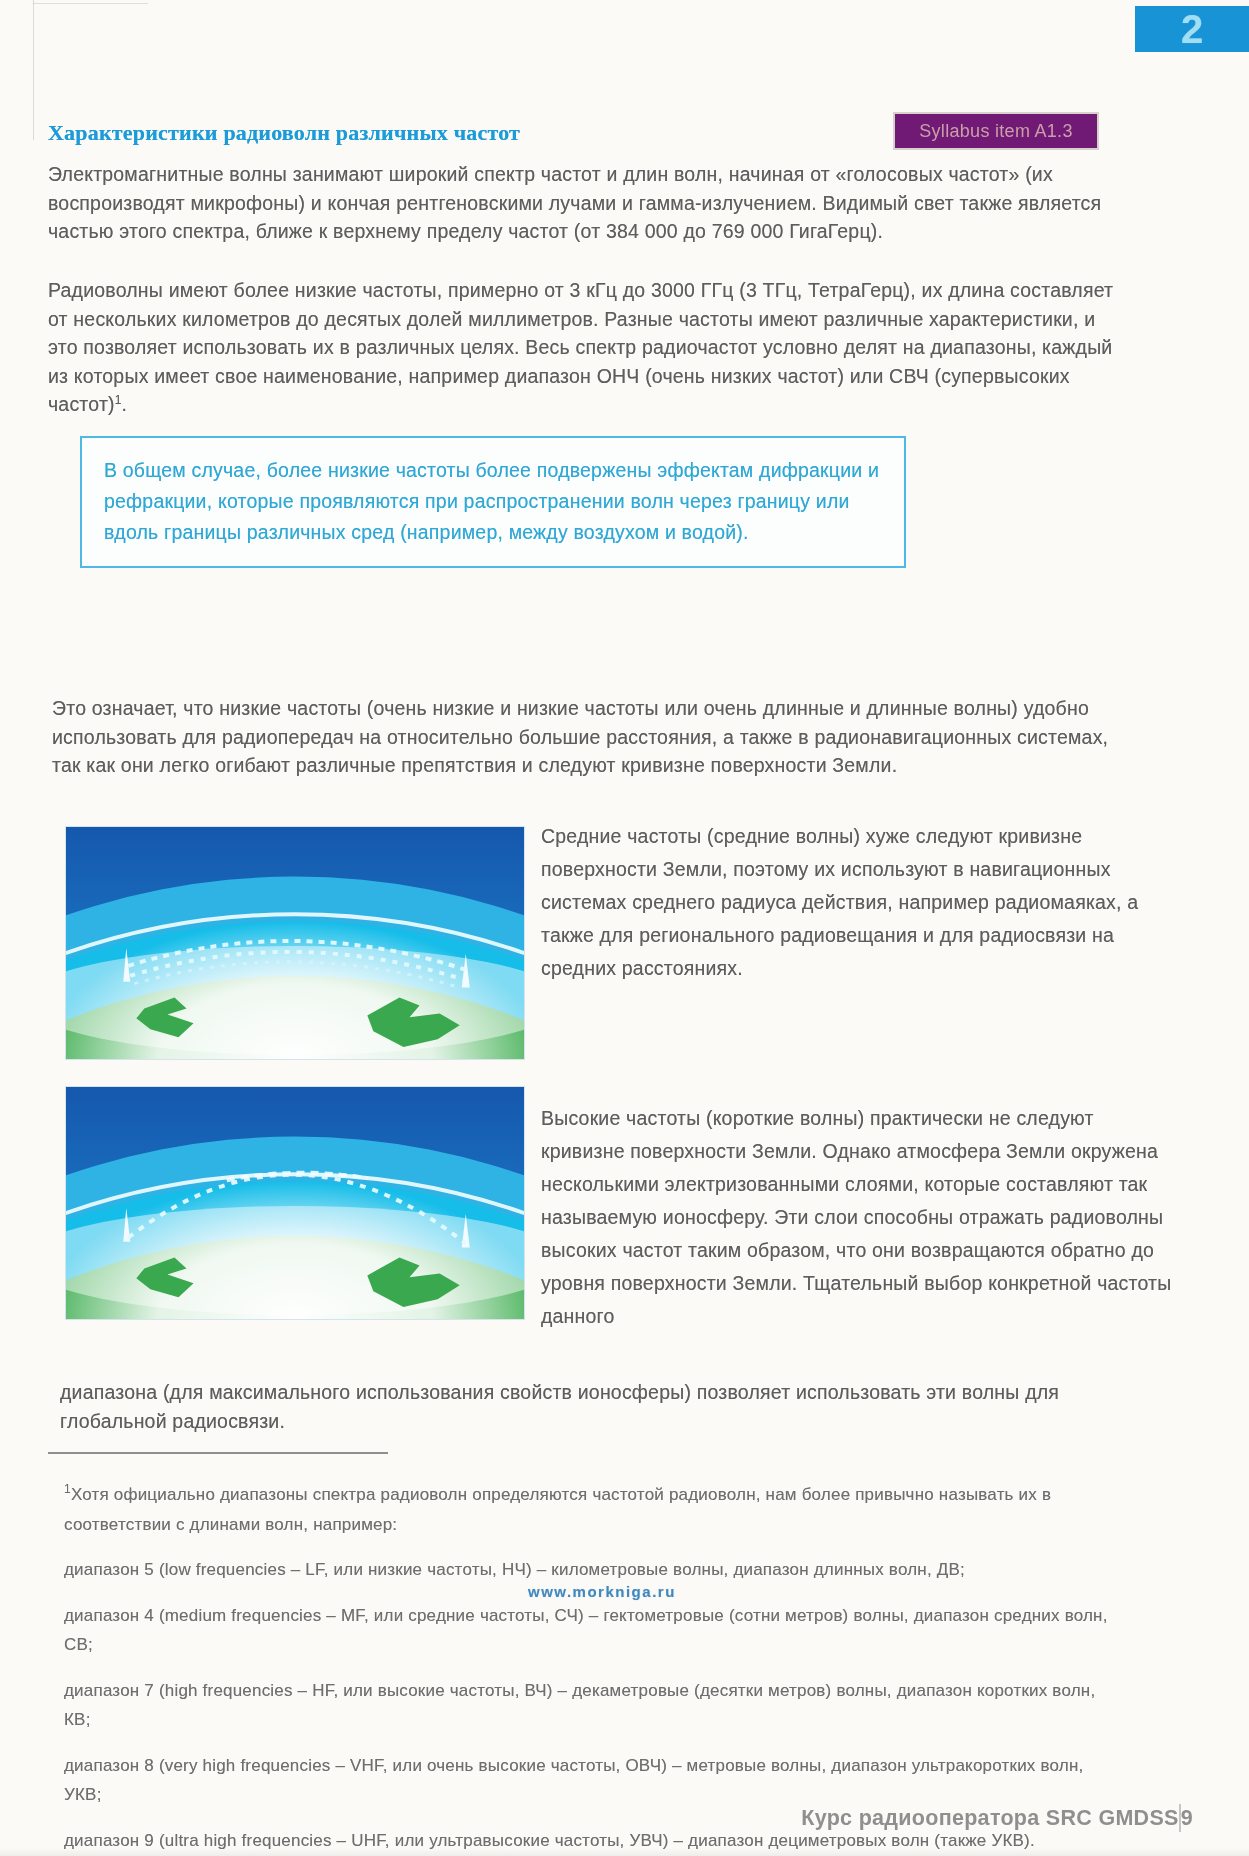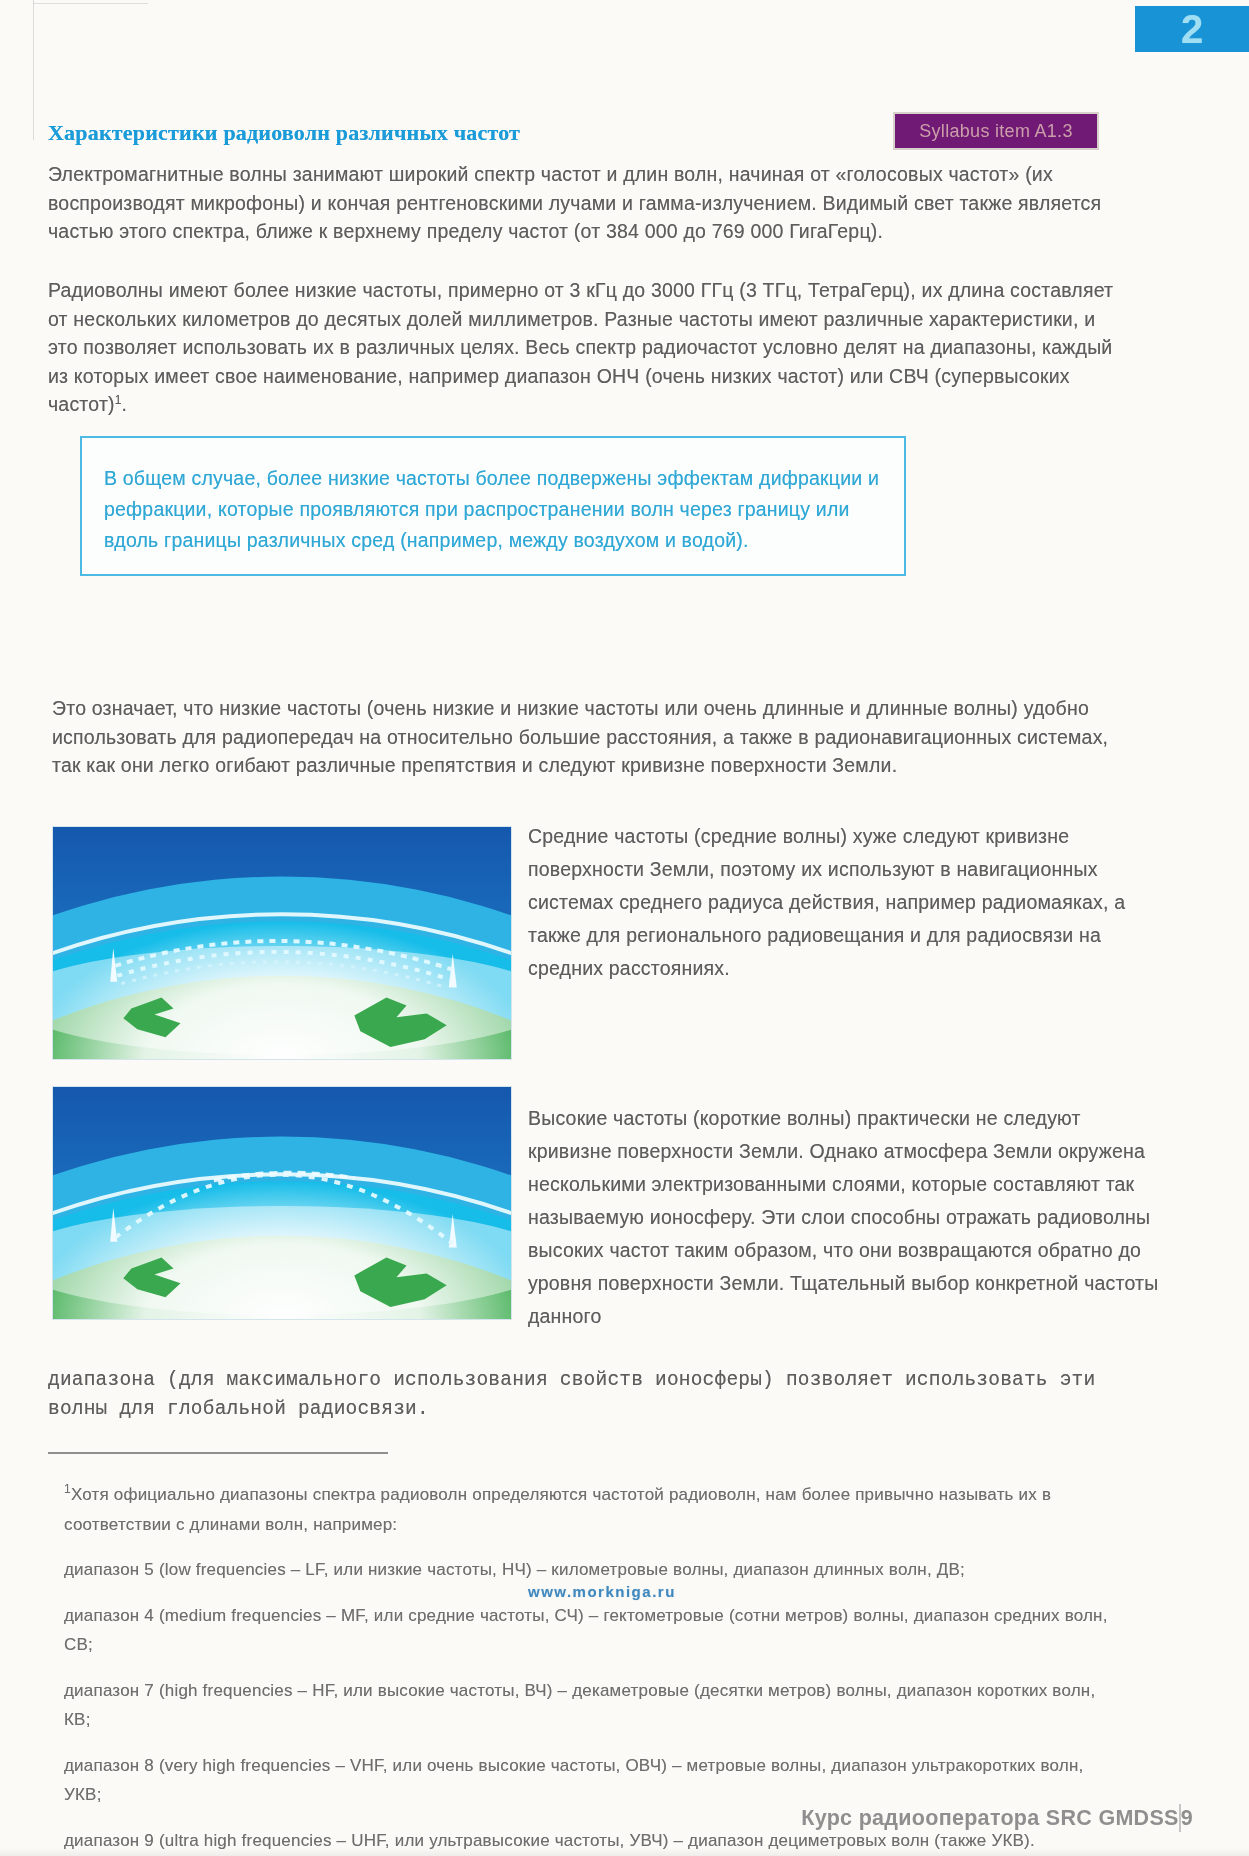--- a/index.html
+++ b/index.html
@@ -44,28 +44,28 @@
     position:absolute;left:48px;width:1078px;
     font-size:19.5px;line-height:28.5px;letter-spacing:.2px;
     text-shadow:0 0 .5px rgba(93,93,93,.55);
   }
   sup.fnref{font-size:12px;vertical-align:super;line-height:0;}
 
   .callout{
     position:absolute;left:80px;top:436px;width:826px;
     border:2px solid #4db9e5;background:#fcfdfd;
     box-sizing:border-box;
-    padding:25px 22px 18px 22px;
+    padding:17px 22px 18px 22px;
   }
   .callout p{
     margin:0;color:#2fa8d6;font-size:19.5px;line-height:31px;letter-spacing:.2px;
     text-shadow:0 0 .5px rgba(47,168,214,.6);
   }
 
-  .figure-row{position:absolute;left:52px;width:1120px;padding-left:32px;}
+  .figure-row{position:absolute;left:65px;width:1120px;padding-left:32px;}
   .figure-frame{
     position:absolute;left:0;top:0;width:460px;height:234px;
     border:1px solid #d3e4ed;box-sizing:border-box;background:#1a6ec0;
   }
   .figure-frame svg{display:block;width:100%;height:100%;}
   .figure-text{
     position:absolute;left:476px;width:640px;
     font-size:19.5px;line-height:33px;letter-spacing:.2px;
     text-shadow:0 0 .5px rgba(93,93,93,.55);
   }
@@ -188,21 +188,21 @@
         <path d="M300,190 L332,172 L352,180 L342,192 L372,188 L392,200 L370,214 L336,222 L306,206 Z" fill="#3aa84e"></path>
         <path d="M57,156 L60,122 L64,156 Z" fill="#f2fbff"></path>
         <path d="M394,162 L398,128 L402,162 Z" fill="#f2fbff"></path>
         <path d="M62,152 Q228,22 398,158" fill="none" stroke="#e4f9ff" stroke-width="4" stroke-dasharray="6 7" opacity="0.95"></path>
         <path d="M160,94 Q228,80 300,92" fill="none" stroke="#f0fcff" stroke-width="4" stroke-dasharray="8 6" opacity="0.9"></path>
       </svg>
     </div>
     <div class="figure-text" style="top:16px;">Высокие частоты (короткие волны) практически не следуют кривизне поверхности Земли. Однако атмосфера Земли окружена несколькими электризованными слоями, которые составляют так называемую ионосферу. Эти слои способны отражать радиоволны высоких частот таким образом, что они возвращаются обратно до уровня поверхности Земли. Тщательный выбор конкретной частоты данного</div>
   </div>
 
-  <p class="para" style="top:1366px;margin:0;width:1090px;font-family:Liberation Mono, monospace;">диапазона (для максимального использования свойств ионосферы) позволяет использовать эти волны для глобальной радиосвязи.</p>
+  <p class="para" style="top:1366px;margin:12px;width:1090px;">диапазона (для максимального использования свойств ионосферы) позволяет использовать эти волны для глобальной радиосвязи.</p>
 
   <div class="footnote-divider"></div>
 
   <div class="footnote">
     <p><sup class="fnref">1</sup><span>Хотя официально диапазоны спектра радиоволн определяются частотой радиоволн, нам более привычно называть их в соответствии с длинами волн, например:</span></p>
     <p>диапазон 5 (low frequencies – LF, или низкие частоты, НЧ) – километровые волны, диапазон длинных волн, ДВ;</p>
     <p>диапазон 4 (medium frequencies – MF, или средние частоты, СЧ) – гектометровые (сотни метров) волны, диапазон средних волн, СВ;</p>
     <p>диапазон 7 (high frequencies – HF, или высокие частоты, ВЧ) – декаметровые (десятки метров) волны, диапазон коротких волн, КВ;</p>
     <p>диапазон 8 (very high frequencies – VHF, или очень высокие частоты, ОВЧ) – метровые волны, диапазон ультракоротких волн, УКВ;</p>
     <p>диапазон 9 (ultra high frequencies – UHF, или ультравысокие частоты, УВЧ) – диапазон дециметровых волн (также УКВ). Отдельные полосы этого диапазона выделены для связи на внутренних водных путях РФ. Прим. переводчика.</p>

